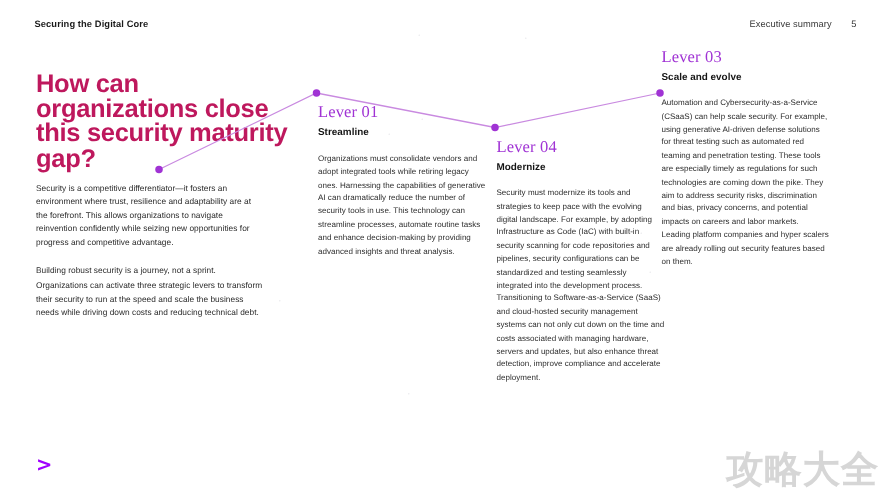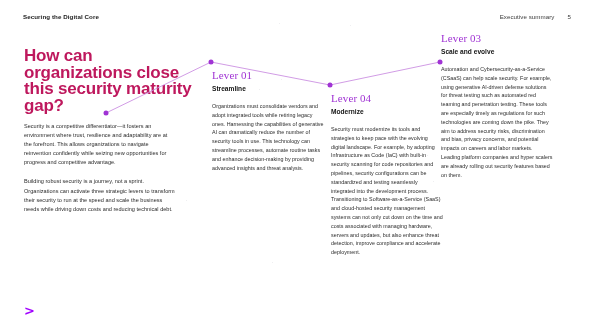--- a/index.html
+++ b/index.html
@@ -199,20 +199,21 @@
   </div>
 
   <div class="lever lever-03">
     <div class="lever-eyebrow">Lever 03</div>
     <div class="lever-heading">Scale and evolve</div>
     <div class="lever-body">Automation and Cybersecurity-as-a-Service (CSaaS) can help scale security. For example, using generative AI-driven defense solutions for threat testing such as automated red teaming and penetration testing. These tools are especially timely as regulations for such technologies are coming down the pike. They aim to address security risks, discrimination and bias, privacy concerns, and potential impacts on careers and labor markets. Leading platform companies and hyper scalers are already rolling out security features based on them.</div>
   </div>
 
   <div class="logo-mark">&gt;</div>
 
+  <div class="watermark">攻略大全</div>
 
   <div class="speckle" style="left:279px;top:23px;width:1.4px;height:1.4px;"></div>
   <div class="speckle" style="left:350px;top:25px;width:1.2px;height:1.2px;"></div>
   <div class="speckle" style="left:281px;top:79px;width:1.3px;height:1.3px;"></div>
   <div class="speckle" style="left:259px;top:89px;width:1.1px;height:1.1px;"></div>
   <div class="speckle" style="left:272px;top:262px;width:1.2px;height:1.2px;"></div>
   <div class="speckle" style="left:427px;top:155px;width:1.1px;height:1.1px;"></div>
   <div class="speckle" style="left:433px;top:181px;width:1.2px;height:1.2px;"></div>
   <div class="speckle" style="left:186px;top:200px;width:1.1px;height:1.1px;"></div>
 

